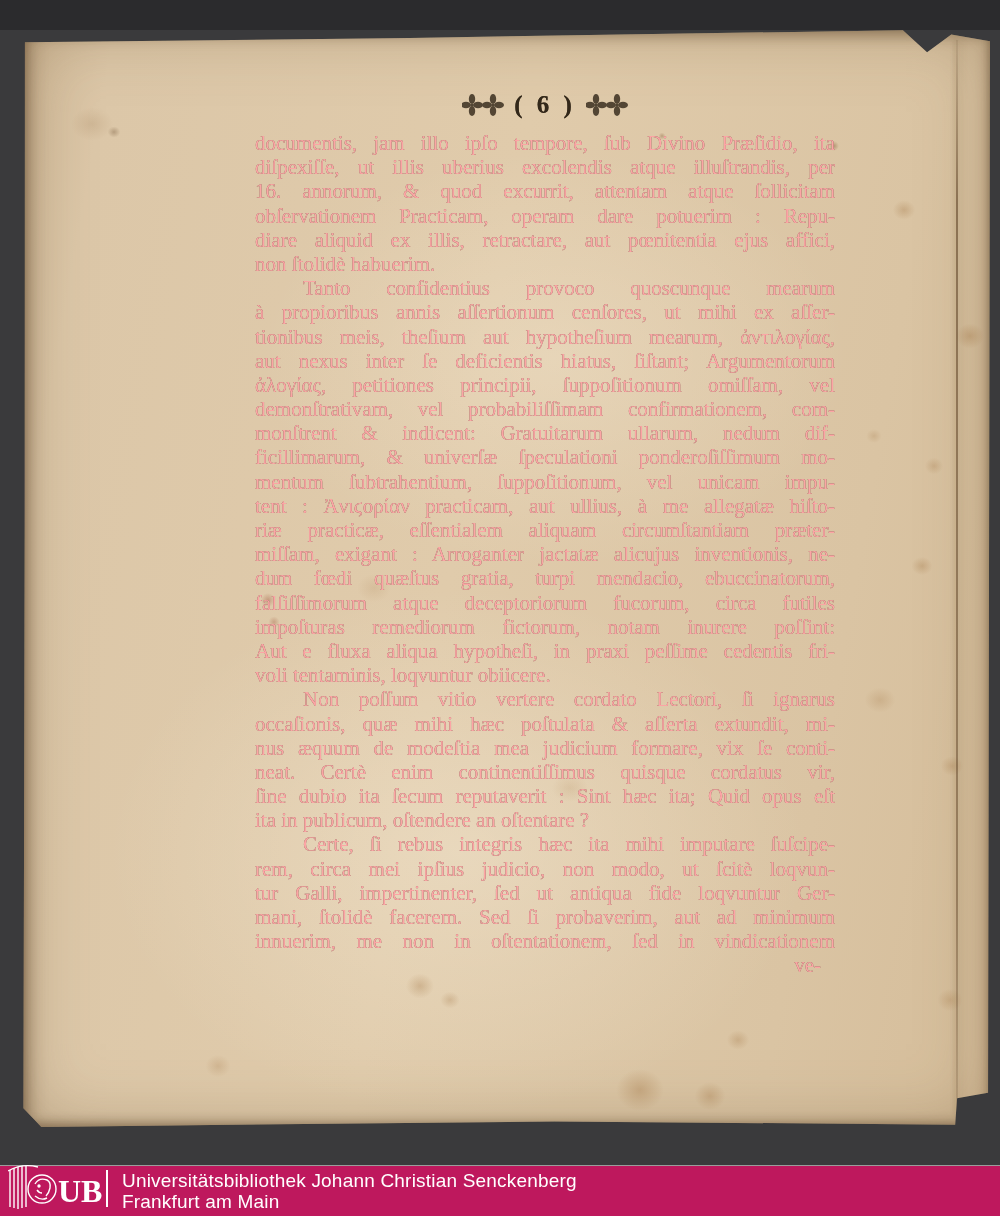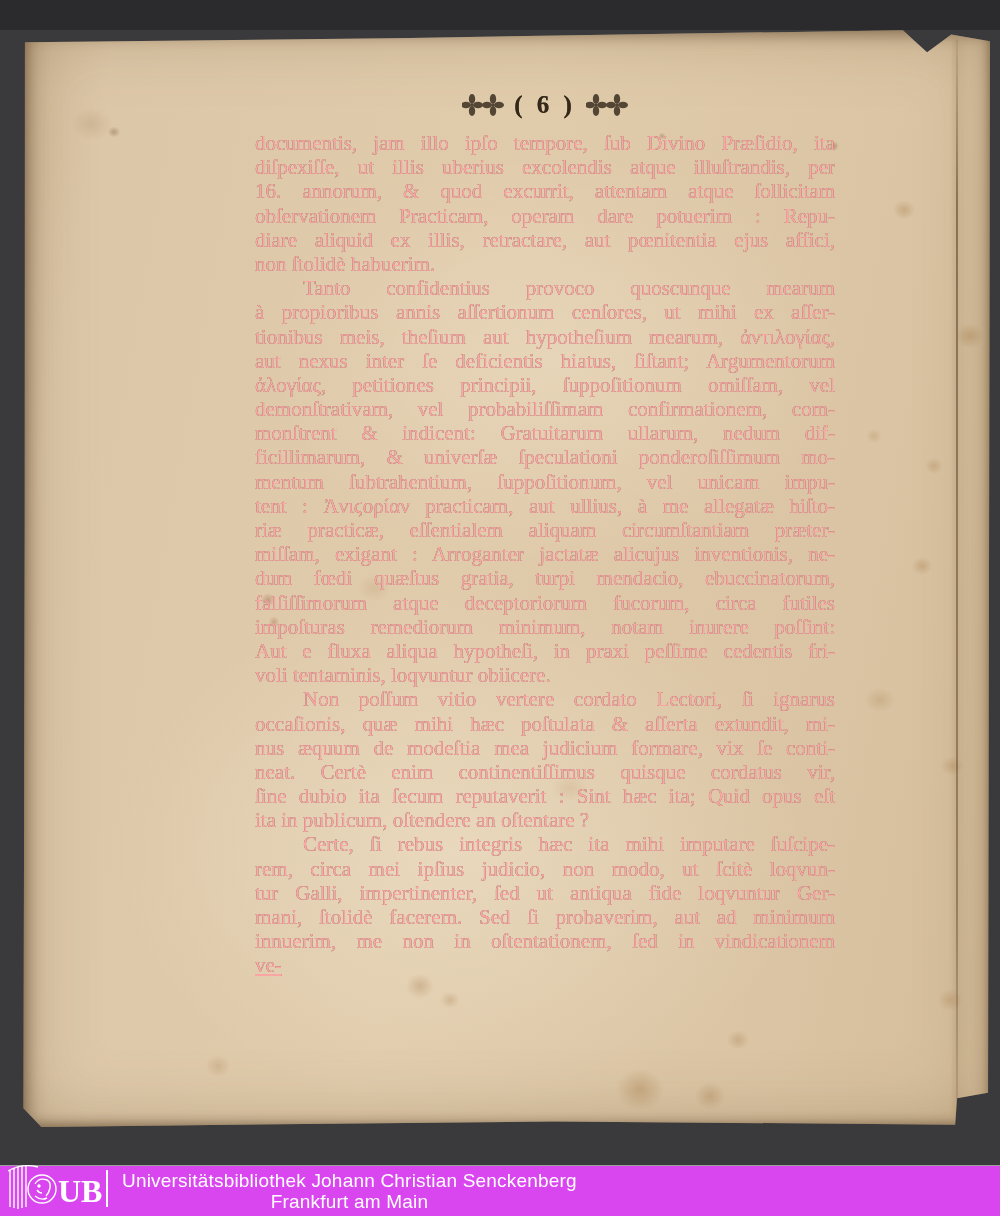--- a/index.html
+++ b/index.html
@@ -81,29 +81,28 @@
     color:#fca5a5;font-size:21px;line-height:24.2px;
     text-shadow:0 0 .4px rgba(45,32,16,.75);
   }
   .line{
     height:24.2px;white-space:nowrap;
     text-align:justify;text-align-last:justify;
   }
   .line.noj{text-align-last:left;}
   .line.ind{padding-left:48px;}
   .catchword{
-    height:24.2px;padding-right:14px;text-decoration:underline;
+    height:24.2px;text-align:right;padding-right:14px;
   }
   
   .footer-bar{
     position:absolute;left:0;bottom:0;width:1000px;height:50px;
-    background:#d946ef;
+    background:#be185d;
     border-top:1px solid #9c9c9c;
     font-family:"Liberation Sans","DejaVu Sans",sans-serif;
-    text-align:center;
   }
   .footer-logo{
     position:absolute;left:8px;bottom:2px;width:104px;height:54px;
   }
   .footer-text{
     position:absolute;left:122px;top:4px;color:#ffffff;
     font-size:19px;line-height:21px;letter-spacing:.2px;
   }
 </style>
 </head>
@@ -172,21 +171,21 @@
       <div class="line">ἀλογίας, petitiones principii, ſuppoſitionum omiſſam, vel</div>
       <div class="line">demonſtrativam, vel probabiliſſimam confirmationem, com-</div>
       <div class="line">monſtrent &amp; indicent:  Gratuitarum ullarum, nedum dif-</div>
       <div class="line">ficillimarum, &amp; univerſæ ſpeculationi ponderoſiſſimum mo-</div>
       <div class="line">mentum ſubtrahentium, ſuppoſitionum, vel unicam impu-</div>
       <div class="line">tent : Ἀνιϛορίαν practicam,  aut ullius, à me allegatæ hiſto-</div>
       <div class="line">riæ practicæ, eſſentialem aliquam circumſtantiam præter-</div>
       <div class="line">miſſam, exigant : Arroganter jactatæ alicujus inventionis, ne-</div>
       <div class="line">dum fœdi quæſtus gratia,  turpi mendacio, ebuccinatorum,</div>
       <div class="line">falſiſſimorum atque deceptoriorum fucorum, circa futiles</div>
-      <div class="line">impoſturas remediorum minimum,  notam inurere poſſint:</div>
+      <div class="line">impoſturas remediorum fictorum,  notam inurere poſſint:</div>
       <div class="line">Aut e fluxa aliqua hypotheſi, in praxi peſſime cedentis fri-</div>
       <div class="line noj">voli tentaminis, loqvuntur obiicere.</div>
       <div class="line ind">Non poſſum vitio vertere cordato Lectori, ſi ignarus</div>
       <div class="line">occaſionis, quæ mihi hæc poſtulata &amp; aſſerta extundit, mi-</div>
       <div class="line">nus æquum de modeſtia mea judicium formare, vix ſe conti-</div>
       <div class="line">neat.   Certè enim continentiſſimus quisque cordatus vir,</div>
       <div class="line">ſine dubio ita ſecum reputaverit : Sint hæc ita; Quid opus eſt</div>
       <div class="line noj">ita in publicum, oſtendere an oſtentare ?</div>
       <div class="line ind">Certe, ſi rebus integris hæc ita mihi imputare ſuſcipe-</div>
       <div class="line">rem, circa mei ipſius judicio, non modo, ut ſcitè loqvun-</div>

